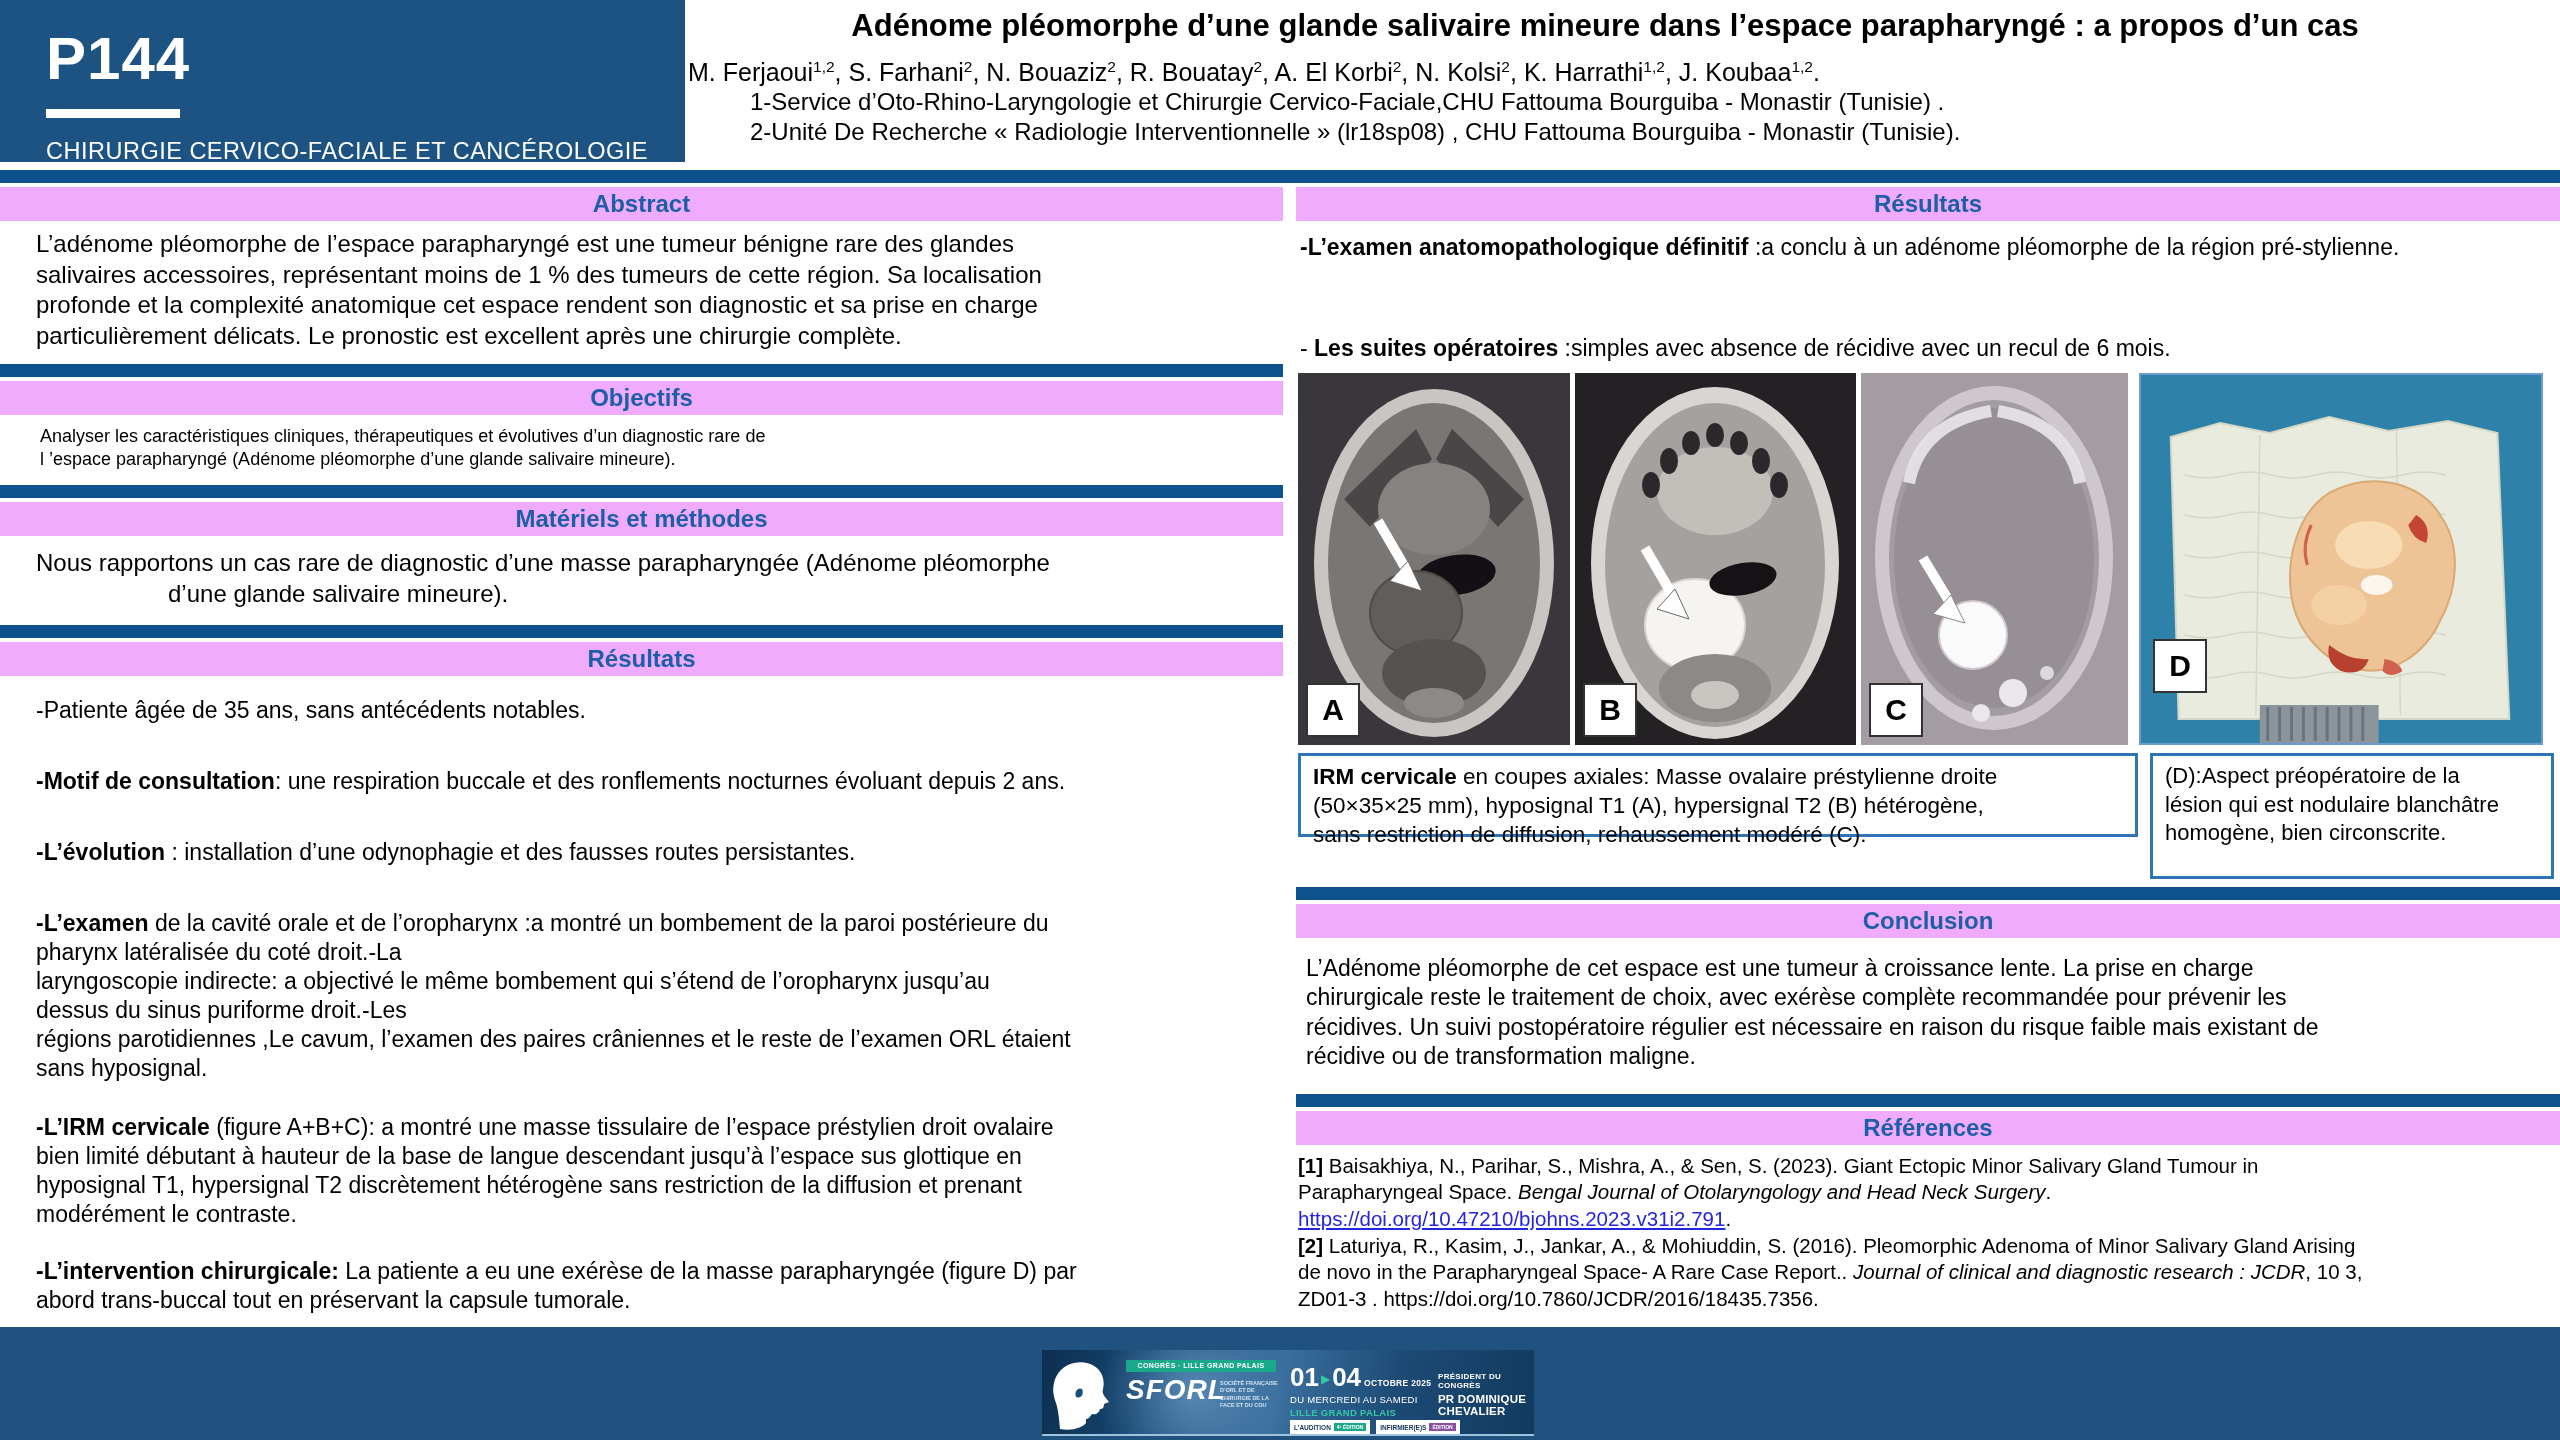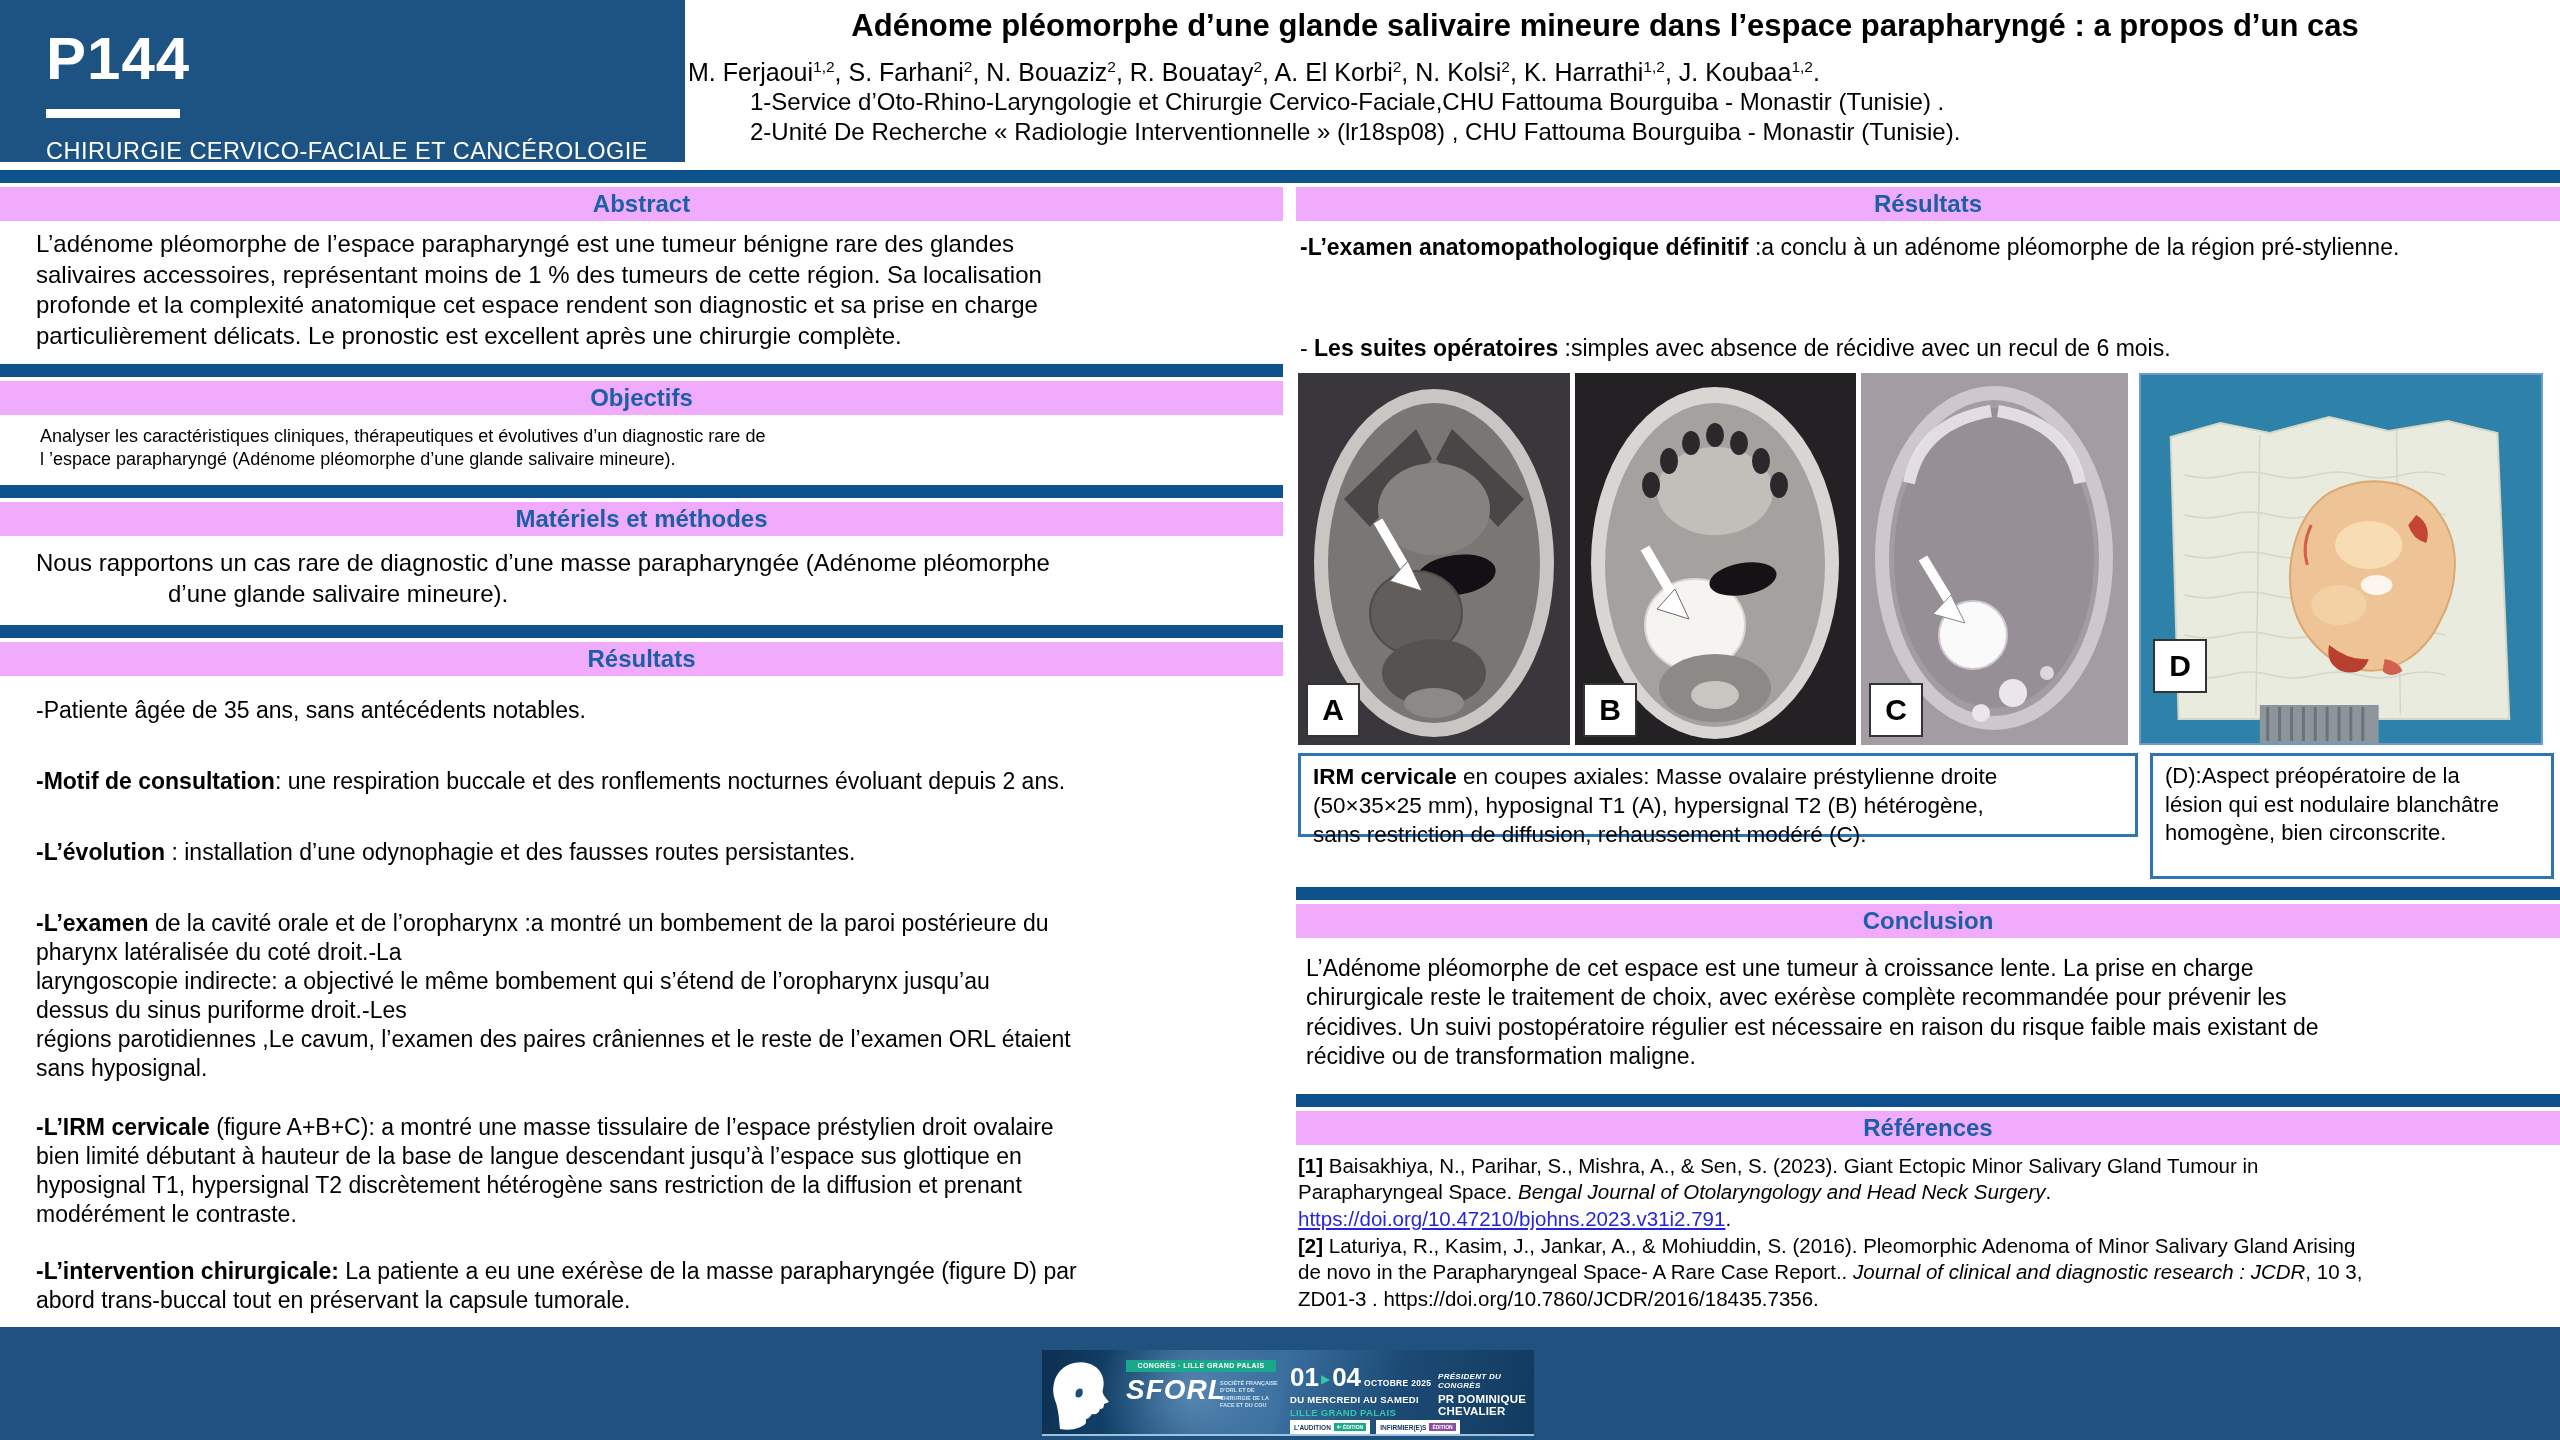--- a/index.html
+++ b/index.html
@@ -80,30 +80,30 @@
   .gbadge { position:absolute; left:84px; top:10px; width:150px; height:12px; background:#19a98a;
     color:#fff; font-size:7px; font-weight:bold; text-align:center; line-height:12px; letter-spacing:0.4px; }
   .sforl { position:absolute; left:84px; top:24px; color:#fff; font-size:28px; font-weight:bold;
     font-style:italic; letter-spacing:1px; }
   .sforl-sub { position:absolute; left:178px; top:30px; width:62px; color:#cfe3f2; font-size:5.5px;
     line-height:1.35; font-weight:bold; }
   .dates { position:absolute; left:248px; top:14px; color:#fff; display:flex; align-items:flex-end; }
   .dates .dnum { font-size:26px; font-weight:bold; line-height:1; }
   .dates .darr { color:#35c8a5; font-size:12px; margin:0 2px 4px 2px; }
   .dates .dmon { font-size:8.5px; font-weight:bold; margin:0 0 2px 3px; letter-spacing:0.3px; }
-  .days  { position:absolute; left:248px; top:44px; color:#fff; font-size:9.5px; font-weight:bold; letter-spacing:0.3px; }
+  .days  { position:absolute; left:248px; top:44px; color:#fff; font-size:9.5px; font-weight:normal; letter-spacing:0.3px; }
   .venue { position:absolute; left:248px; top:57px; color:#35c8a5; font-size:9.5px; font-weight:bold; letter-spacing:0.3px; }
   .minibadges { position:absolute; left:248px; top:70px; display:flex; gap:6px; }
   .mbadge { background:#fff; height:14px; display:flex; align-items:center; gap:3px;
     padding:0 4px; font-size:6.5px; font-weight:bold; color:#12355c; }
   .chip { color:#fff; font-size:5px; padding:1px 3px; font-weight:bold; }
   .chip.teal { background:#19a98a; }
   .chip.purple { background:#8a4f9e; }
   .pres { position:absolute; left:396px; top:22px; color:#fff; }
-  .pres .plabel { font-size:8px; font-weight:bold; letter-spacing:0.3px;font-style:italic; }
+  .pres .plabel { font-size:8px; font-weight:bold; letter-spacing:0.3px; }
   .pres .pname { font-size:11.5px; font-weight:bold; margin-top:3px; letter-spacing:0.2px; }
 </style>
 </head>
 <body>
 
 <div class="idbox">
   <div class="pid">P144</div>
   <div class="rule"></div>
   <div class="dept">CHIRURGIE CERVICO-FACIALE ET CANCÉROLOGIE</div>
 </div>

